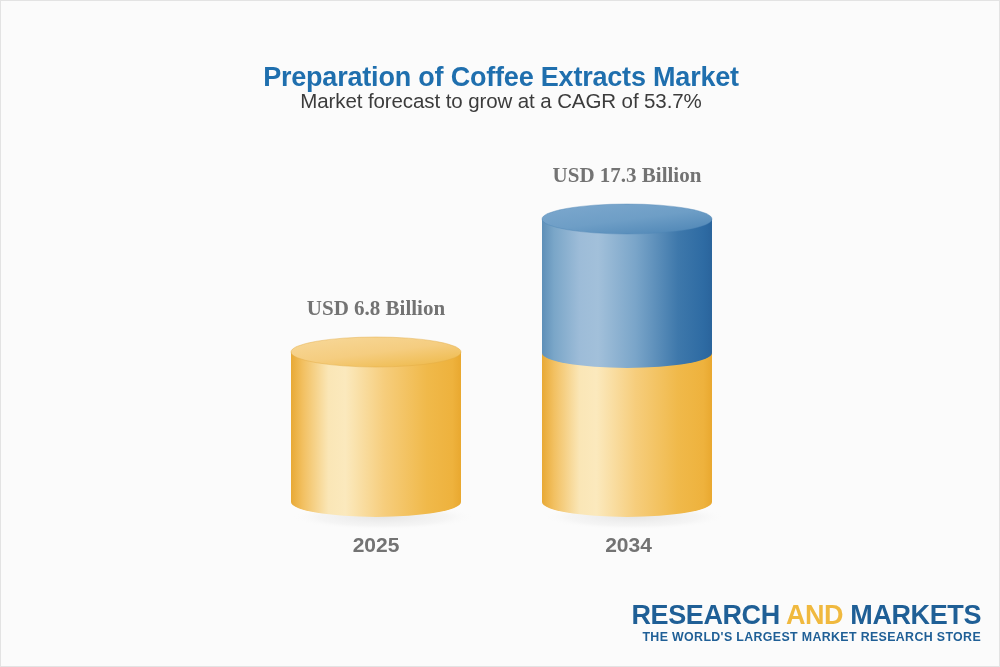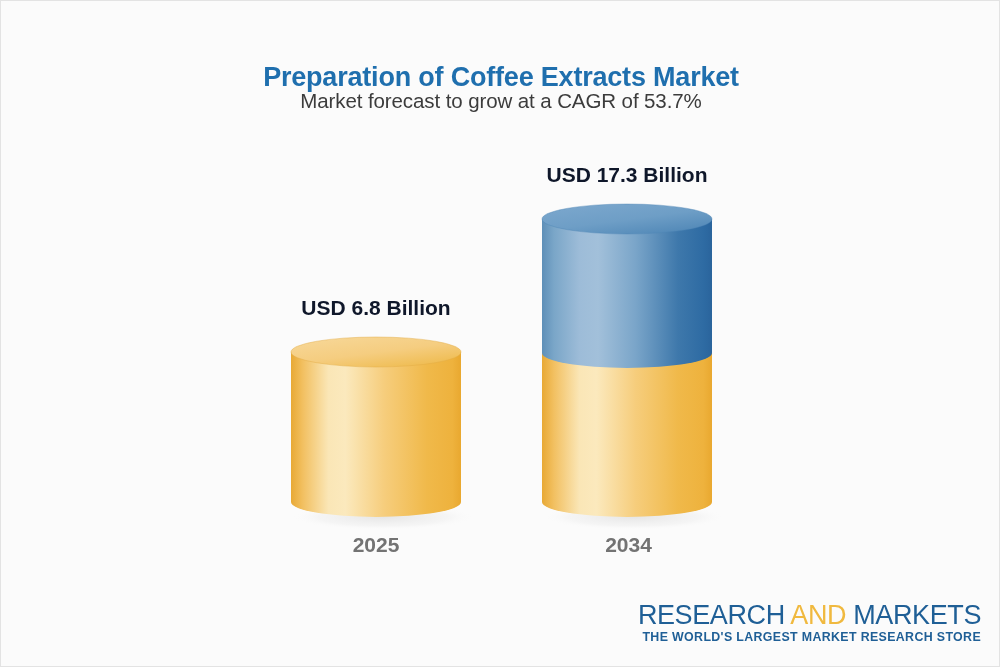--- a/index.html
+++ b/index.html
@@ -52,22 +52,23 @@
     height: 600px;
   }
   .bar-group {
     position: absolute;
   }
   .value-label {
     position: absolute;
     text-align: center;
     font-size: 21px;
     font-weight: bold;
-    color: #0f172a;
+    color: #737373;
     white-space: nowrap;
+    font-family: Liberation Serif, serif;
   }
   .cat-label {
     position: absolute;
     text-align: center;
     font-size: 21px;
     font-weight: bold;
     color: #737373;
     white-space: nowrap;
   }
   
@@ -80,21 +81,21 @@
     letter-spacing: 0.1px;
   }
   #logo {
     position: absolute;
     right: 18px;
     top: 600px;
     text-align: right;
   }
   #logo-main {
     font-size: 27px;
-    font-weight: normal;
+    font-weight: bold;
     letter-spacing: -0.4px;
     color: #1f5f96;
     line-height: 1.05;
   }
   #logo-main .lg-and { color: #f0b93f; }
   #logo-tag {
     font-size: 12.4px;
     font-weight: bold;
     color: #1f5f96;
     letter-spacing: 0.35px;

